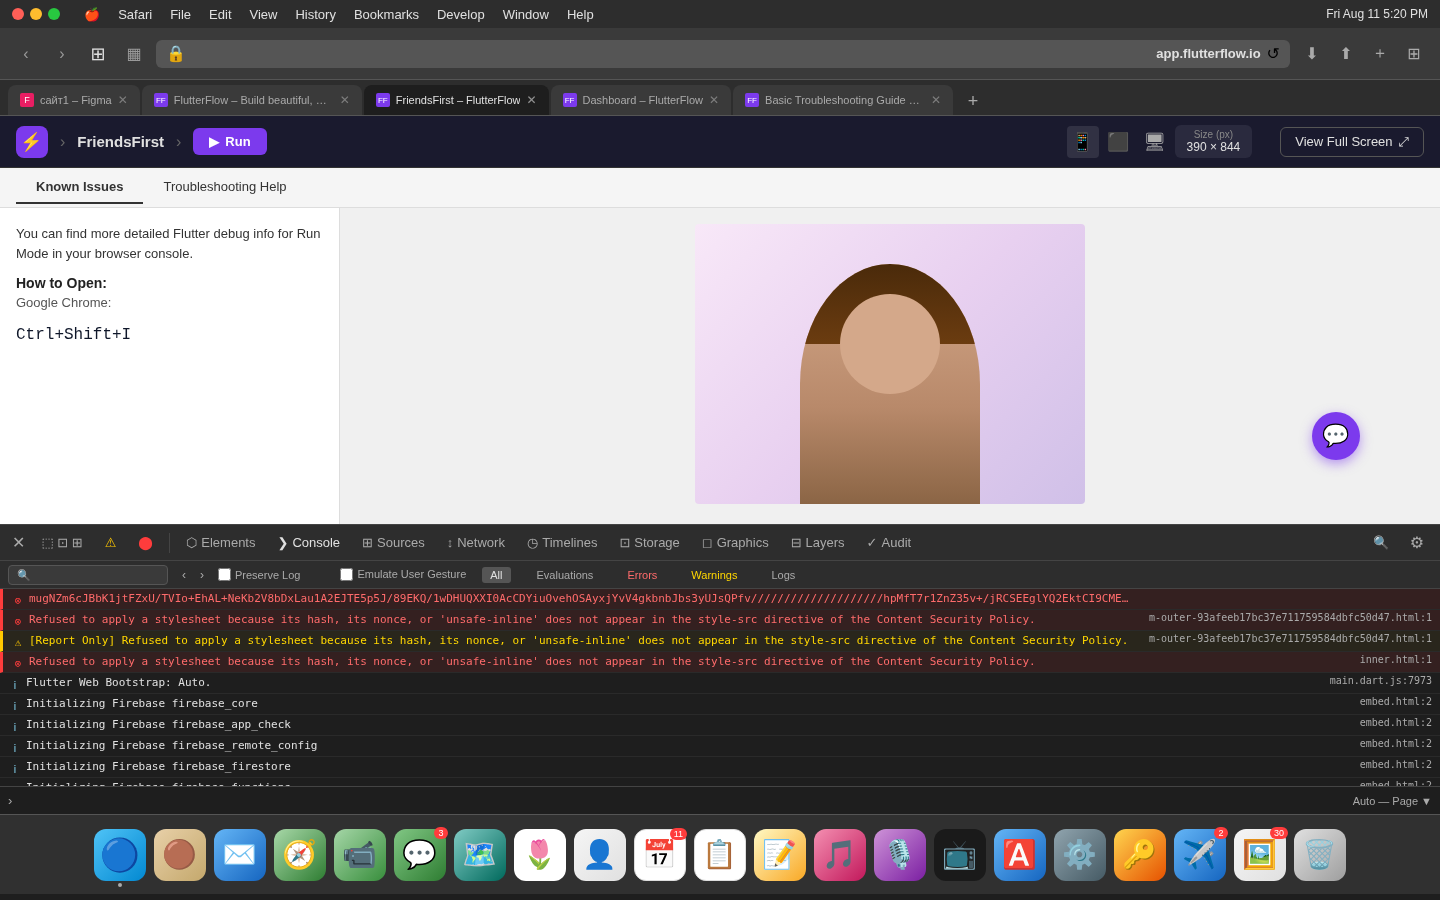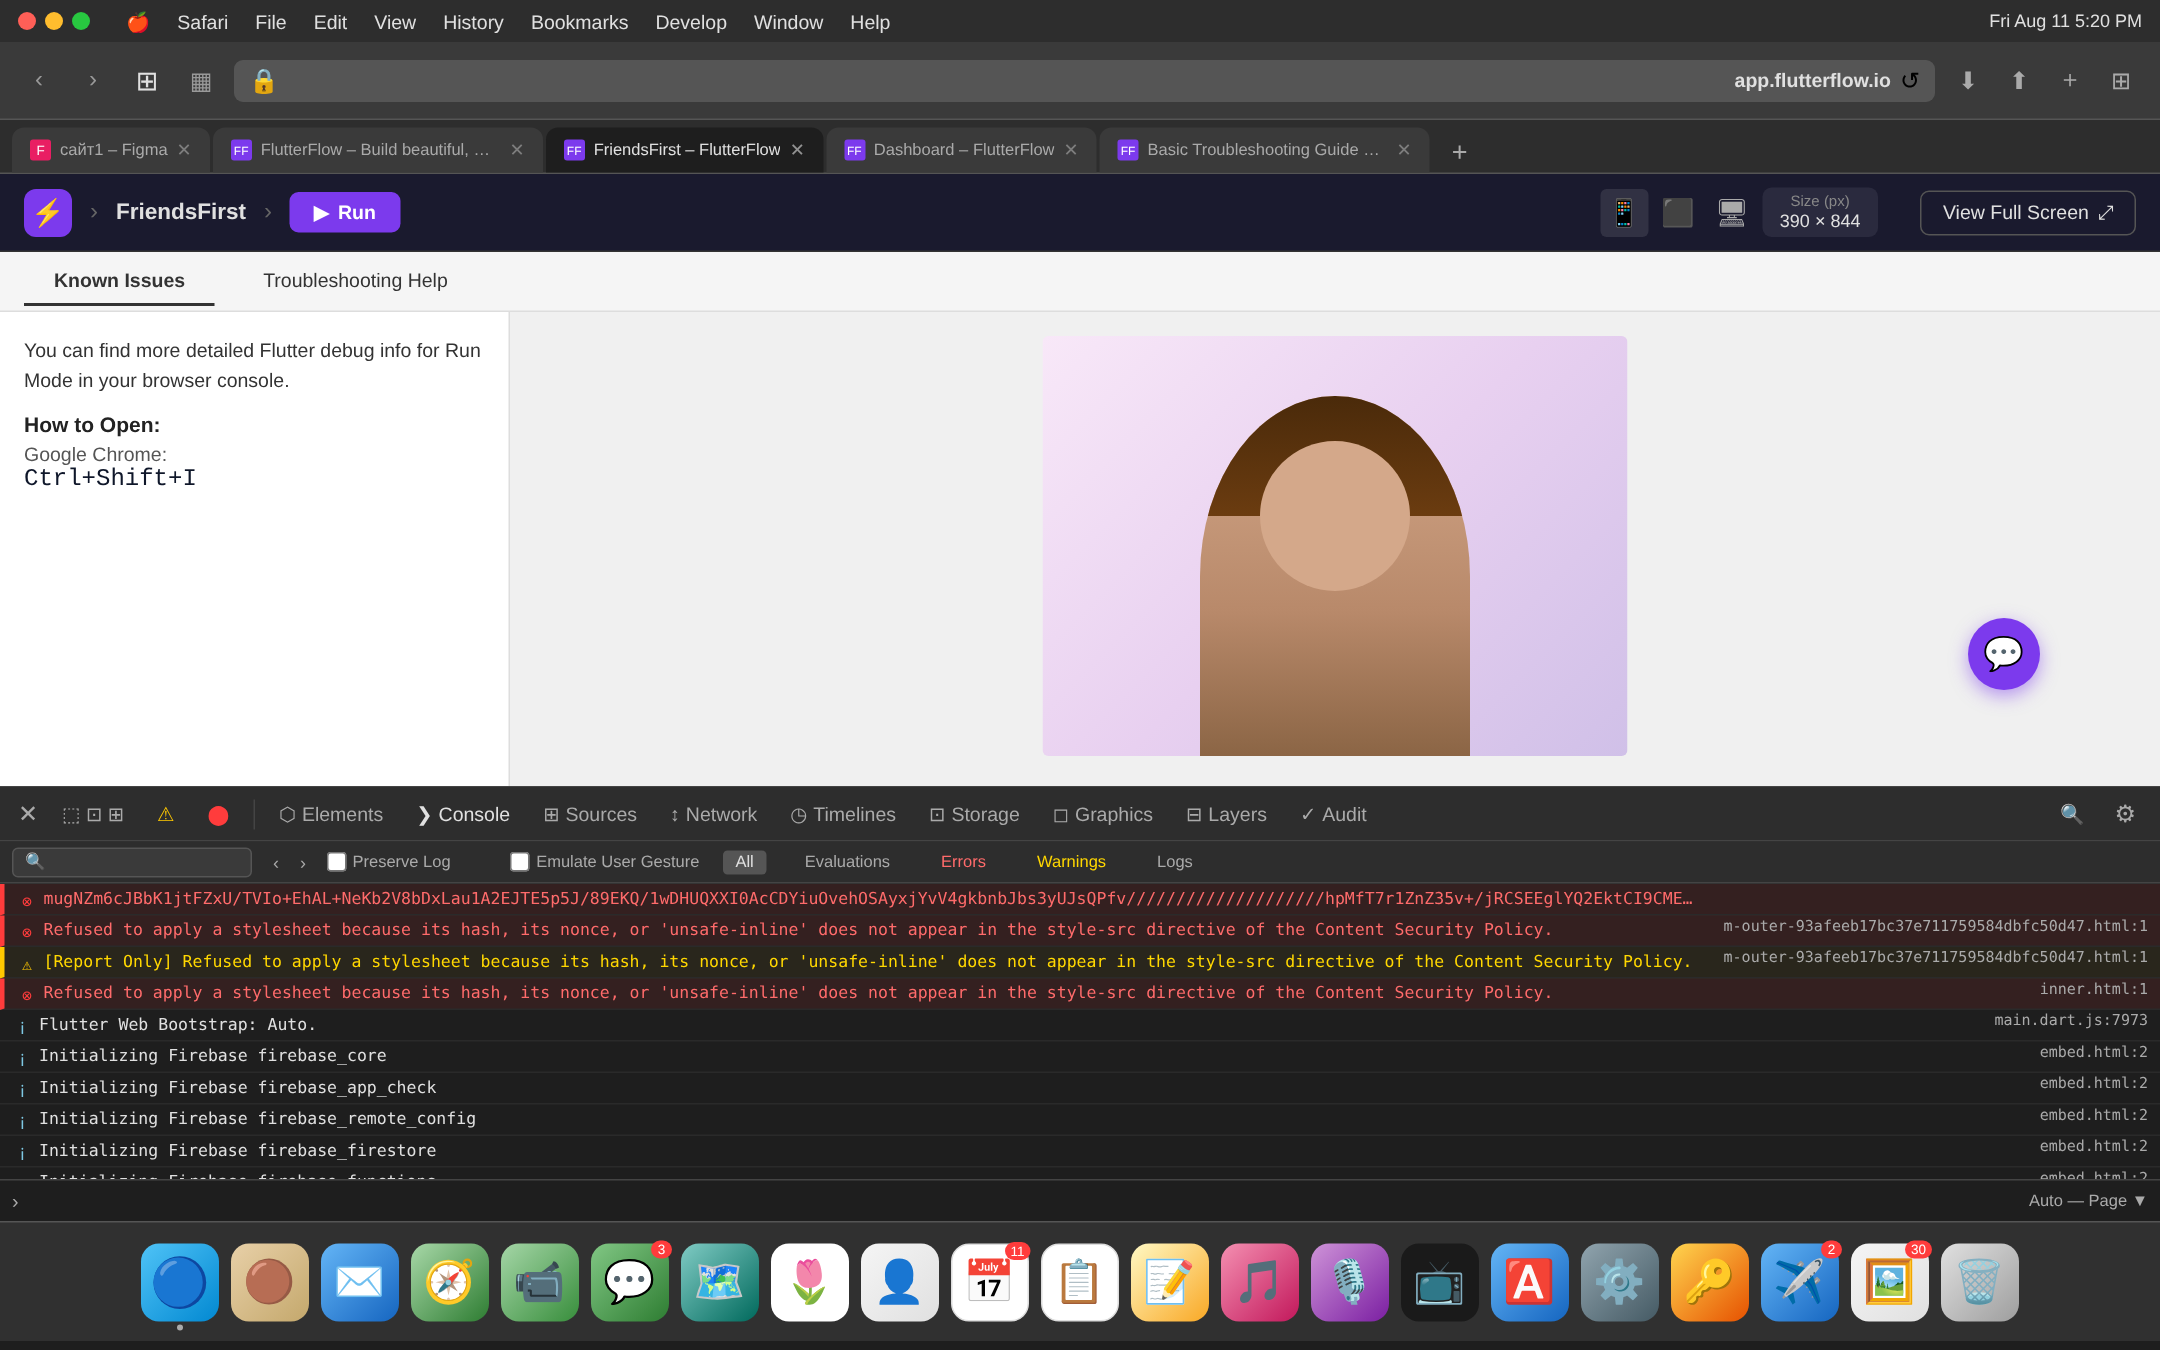--- a/index.html
+++ b/index.html
@@ -102,21 +102,21 @@
     .ff-size-box { background: #2a2a3e; border-radius: 6px; padding: 4px 12px; color: #e0e0e0; font-size: 12px; text-align: center; }
     .ff-fullscreen-btn { background: none; border: 1px solid #555; border-radius: 6px; color: #e0e0e0; padding: 6px 14px; font-size: 13px; cursor: pointer; display: flex; align-items: center; gap: 6px; margin-left: 16px; }
 
     
     .issue-tabs {
       height: 40px;
       background: #f5f5f5;
       display: flex;
       align-items: center;
       padding: 0 16px;
-      gap: 12px;
+      gap: 0;
       border-bottom: 1px solid #ddd;
     }
     .issue-tab {
       padding: 8px 20px;
       font-size: 13px;
       color: #333;
       cursor: pointer;
       border-bottom: 2px solid transparent;
     }
     .issue-tab.active { border-bottom: 2px solid #333; font-weight: 600; }
@@ -150,21 +150,21 @@
 
     
     .tooltip-panel {
       width: 340px;
       background: white;
       padding: 16px;
       border-right: 1px solid #ddd;
     }
     .tooltip-title { font-size: 13px; color: #333; margin-bottom: 8px; line-height: 1.5; }
     .tooltip-section-title { font-size: 14px; font-weight: 600; color: #222; margin: 12px 0 4px; }
-    .tooltip-subsection { font-size: 13px; color: #555; margin-bottom: 0; }
+    .tooltip-subsection { font-size: 13px; color: #555; margin-bottom: 16px; }
     .tooltip-code { font-size: 16px; color: #0f172a; font-family: Liberation Mono, monospace; }
 
     
     .devtools {
       height: 290px;
       background: #1e1e1e;
       border-top: 1px solid #444;
       display: flex;
       flex-direction: column;
     }
@@ -194,21 +194,21 @@
       display: flex;
       align-items: center;
       padding: 0 8px;
       gap: 8px;
       border-bottom: 1px solid #444;
     }
     .console-search { height: 20px; background: #3a3a3a; border: 1px solid #555; border-radius: 4px; padding: 0 8px; color: #e0e0e0; font-size: 11px; width: 160px; }
     .console-nav { display: flex; gap: 2px; }
     .console-nav-btn { background: none; border: none; color: #aaa; font-size: 12px; cursor: pointer; padding: 2px 6px; }
     .preserve-log { display: flex; align-items: center; gap: 4px; color: #aaa; font-size: 11px; cursor: pointer; }
-    .emulate-gesture { display: flex; align-items: center; gap: 4px; color: #aaa; font-size: 11px; cursor: pointer; margin-left: 8px; padding-left: 24px; }
+    .emulate-gesture { display: flex; align-items: flex-start; gap: 4px; color: #aaa; font-size: 11px; cursor: pointer; margin-left: 8px; padding-left: 24px; }
     .console-filters { display: flex; gap: 18px; margin-left: 8px; }
     .filter-btn { background: none; border: none; color: #aaa; font-size: 11px; cursor: pointer; padding: 2px 8px; border-radius: 3px; }
     .filter-btn.active { background: #555; color: #e0e0e0; }
     .filter-btn.errors { color: #ff6b6b; }
     .filter-btn.warnings { color: #ffd700; }
 
     
     .console-messages {
       flex: 1;
       overflow-y: auto;

